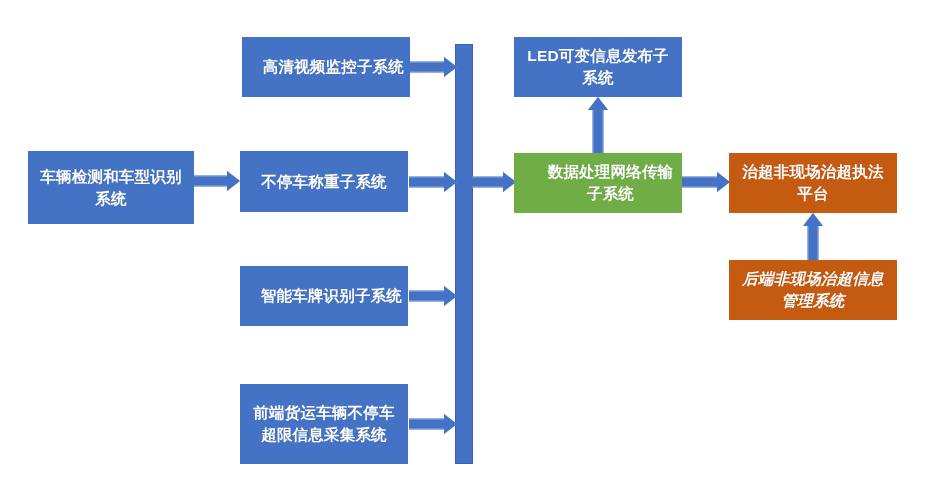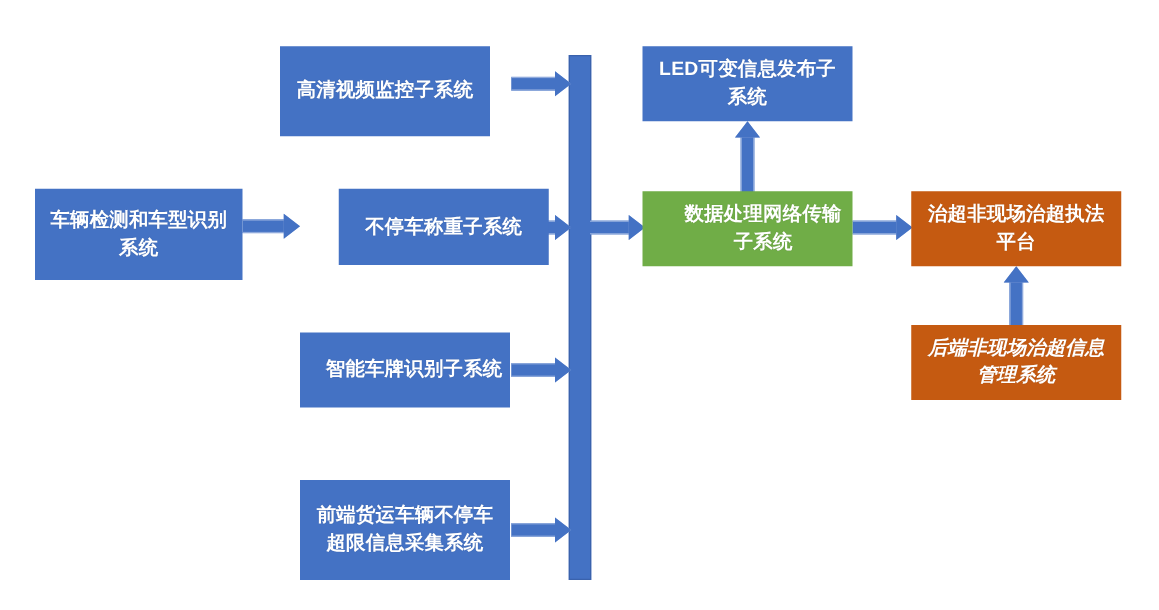--- a/index.html
+++ b/index.html
@@ -131,24 +131,24 @@
       <div class="shaft" style="height: 45px;"></div>
       <div class="head"></div>
     </div>
     <div class="arrow-v" style="left: 803px; top: 213px; width: 20px; height: 48px;">
       <div class="shaft" style="height: 36px;"></div>
       <div class="head"></div>
     </div>
     <div class="node node-blue" style="left: 28px; top: 151px; width: 166px; height: 73px;">
       <span>车辆检测和车型识别系统</span>
     </div>
-    <div class="node node-blue" style="left: 224px; top: 37px; width: 168px; height: 72px;">
+    <div class="node node-blue" style="left: 242px; top: 37px; width: 168px; height: 60px; justify-content: flex-end;">
       <span>高清视频监控子系统</span>
     </div>
-    <div class="node node-blue" style="left: 240px; top: 151px; width: 168px; height: 61px; margin-left: 31px;">
+    <div class="node node-blue" style="left: 240px; top: 151px; width: 168px; height: 61px;">
       <span>不停车称重子系统</span>
     </div>
     <div class="node node-blue" style="left: 240px; top: 266px; width: 168px; height: 60px; justify-content: flex-end;">
       <span>智能车牌识别子系统</span>
     </div>
     <div class="node node-blue" style="left: 240px; top: 384px; width: 168px; height: 80px;">
       <span>前端货运车辆不停车超限信息采集系统</span>
     </div>
     <div class="node node-blue" style="left: 514px; top: 37px; width: 168px; height: 60px;">
       <span>LED可变信息发布子系统</span>

